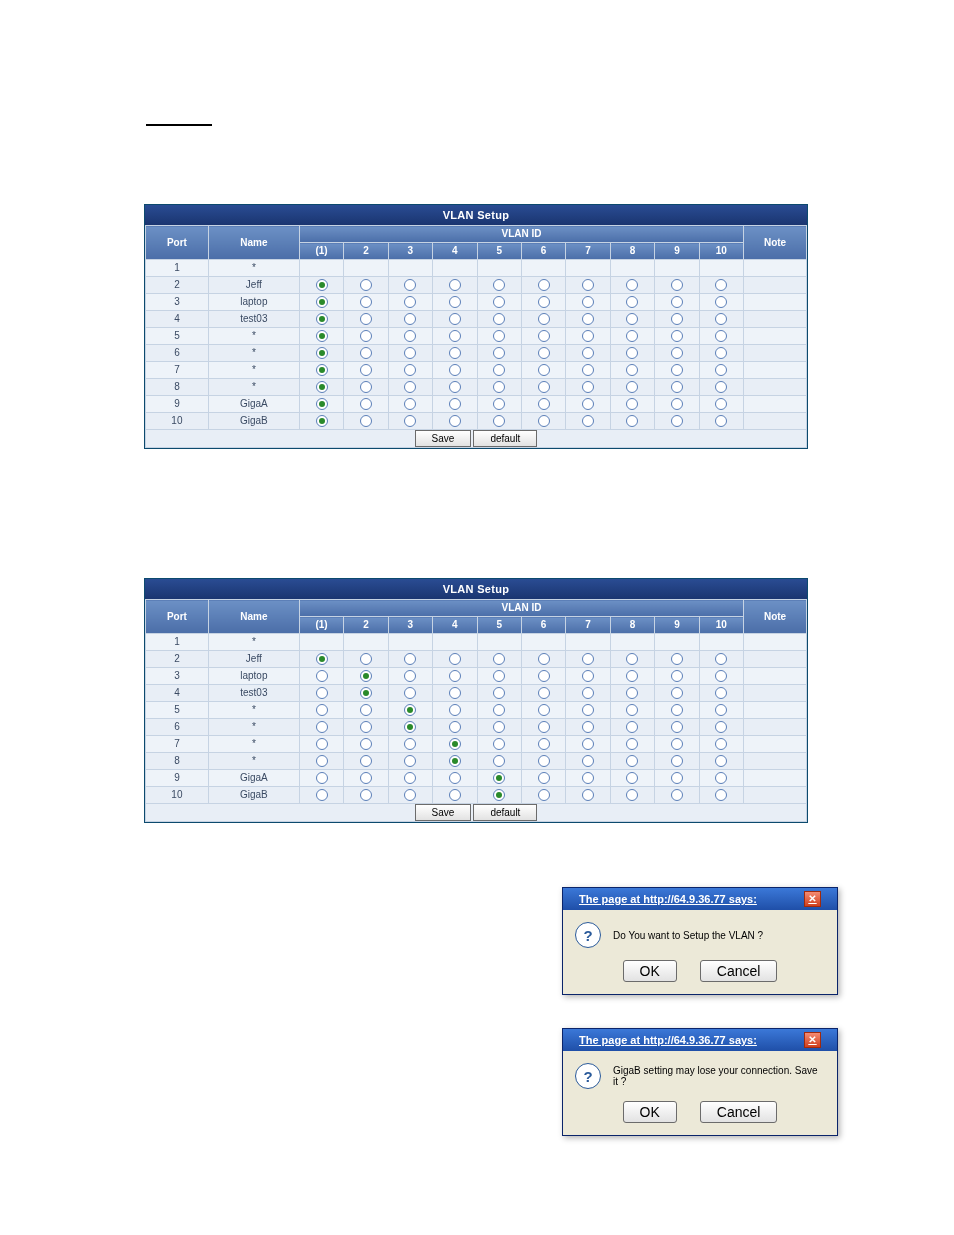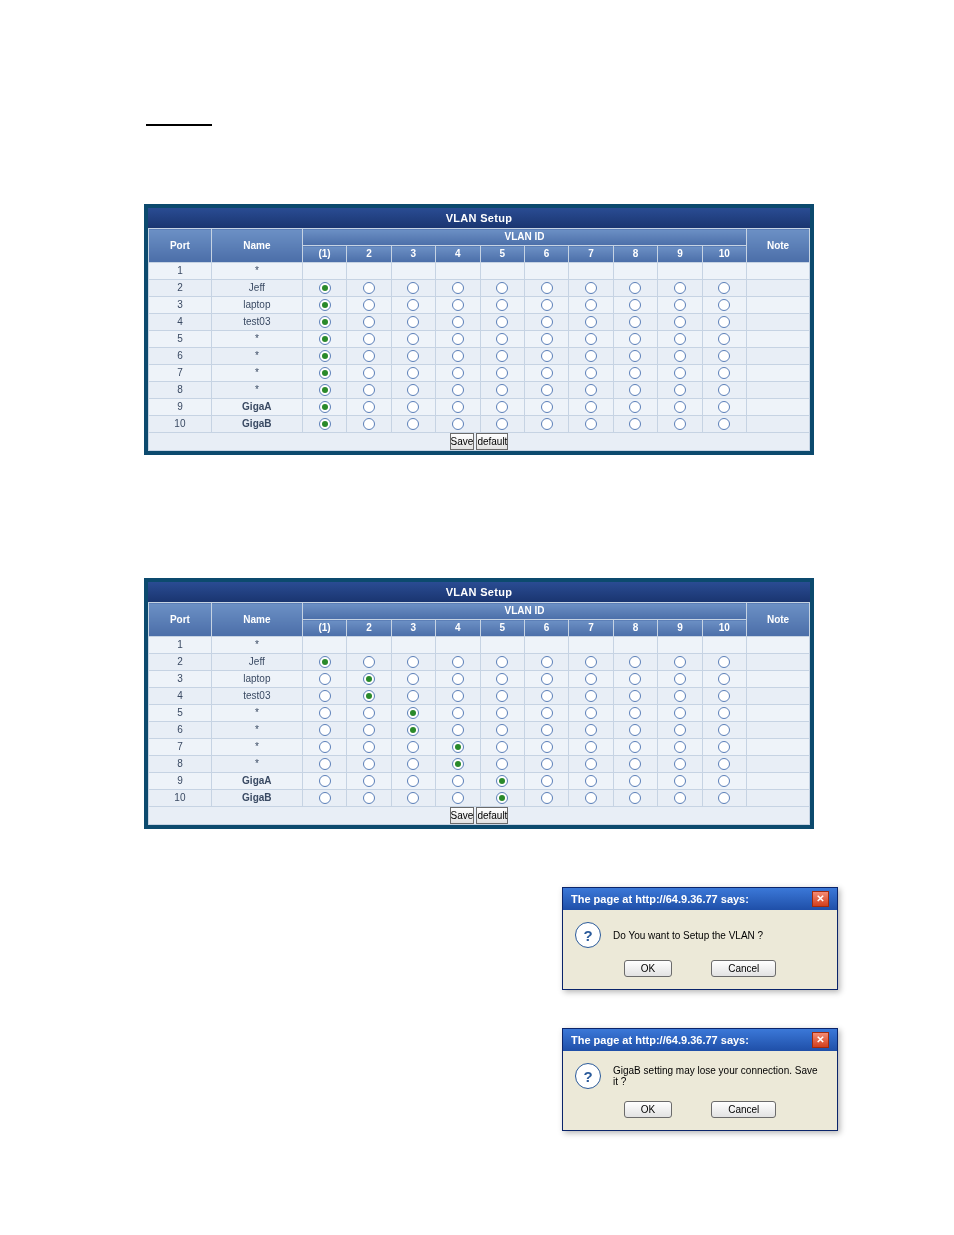--- a/index.html
+++ b/index.html
@@ -22,21 +22,21 @@
     top: 124px;
     width: 66px;
     height: 2px;
     background: #000;
   }
   
   .panel {
     position: absolute;
     left: 144px;
     width: 662px;
-    border: 4px solid #0c4a6e;
+    border: 1px solid #0c4a6e;
     background: #dde8f3;
   }
   .panel-title {
     background: #1f3f81;
     background: linear-gradient(#2a4c93, #1a3570);
     color: #ffffff;
     font-weight: bold;
     text-align: center;
     font-size: 11px;
     padding: 4px 0;
@@ -63,21 +63,21 @@
     font-weight: bold;
   }
   table.vlan td {
     background: #e8eef6;
     color: #3a4a63;
   }
   table.vlan tr:nth-child(odd) td {
     background: #eef3f9;
   }
   table.vlan .bold {
-    font-weight: bold;
+    font-weight: normal;
   }
   .radio {
     display: inline-block;
     width: 10px;
     height: 10px;
     border: 1px solid #5b7fb8;
     border-radius: 50%;
     background: #ffffff;
     vertical-align: middle;
     position: relative;
@@ -96,43 +96,44 @@
     background: #e8eef6 !important;
     text-align: center;
     padding: 3px 0;
     height: 20px;
   }
   .btn {
     display: inline-block;
     border: 1px solid #6b6b6b;
     background: linear-gradient(#ffffff, #e2e2e2);
     color: #000;
-    padding: 1px 0;
+    padding: 1px 16px;
     font-size: 10px;
     line-height: 13px;
     margin: 0 1px;
     cursor: default;
   }
   
   .dialog {
     position: absolute;
     width: 274px;
     border: 1px solid #0a246a;
     background: #ece9d8;
     box-shadow: 2px 2px 6px rgba(0,0,0,0.3);
   }
   .dialog-title {
     background: linear-gradient(#3b78d8, #1f4fa8);
     color: #fff;
     font-weight: bold;
     font-size: 11px;
-    padding: 3px 8px;
+    padding: 3px 16px;
     display: flex;
     justify-content: space-between;
     align-items: center;
+    text-decoration: underline;
   }
   .close-x {
     width: 15px;
     height: 14px;
     background: linear-gradient(#f58b73, #d13f1c);
     border: 1px solid #a02a0d;
     display: flex;
     align-items: center;
     justify-content: center;
     color: #fff;
@@ -165,22 +166,22 @@
   .dialog-buttons {
     text-align: center;
     padding: 6px 0 12px 0;
   }
   .dialog-btn {
     display: inline-block;
     border: 1px solid #6b6b6b;
     background: linear-gradient(#ffffff, #e2e2e2);
     color: #000;
     padding: 2px 16px;
-    font-size: 10px;
-    margin: 0 18px;
+    font-size: 14px;
+    margin: 0 10px;
     cursor: default;
     border-radius: 3px;
   }
 </style>
 </head>
 <body>
 
 <div class="page">
   <div class="heading-underline"></div>
 

